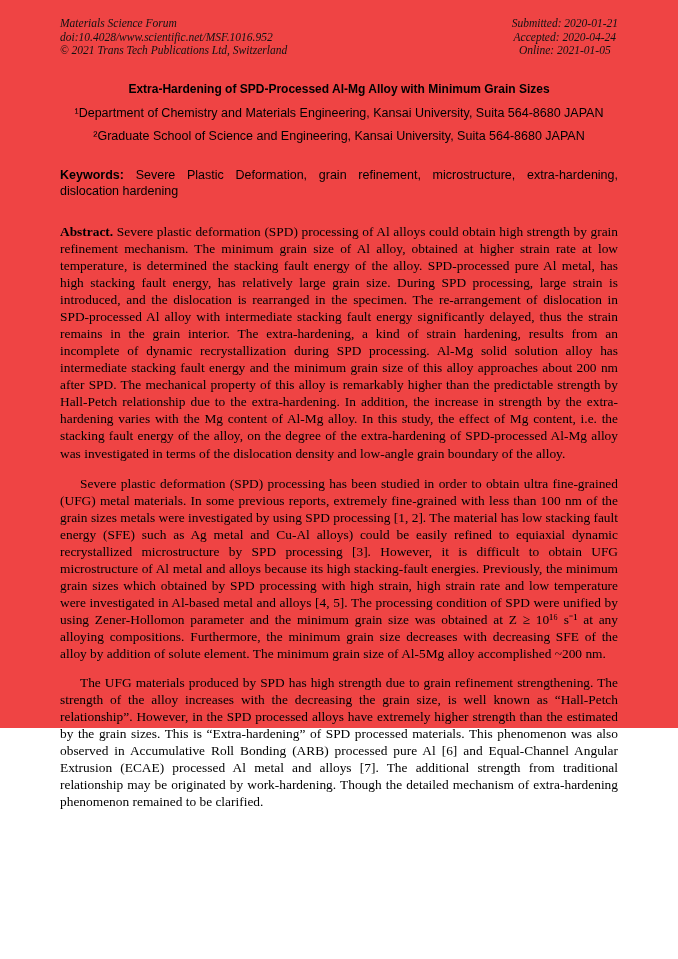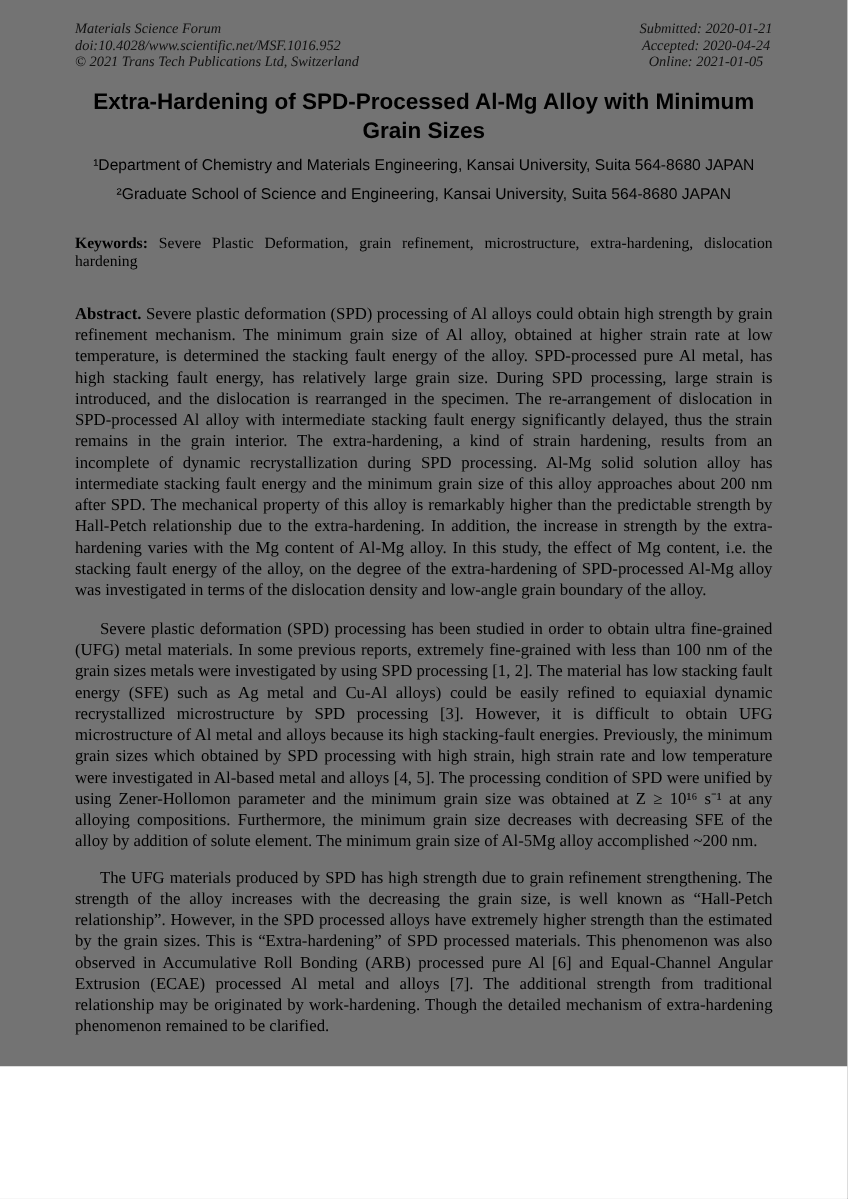--- a/index.html
+++ b/index.html
@@ -8,65 +8,65 @@
     background: #ffffff;
   }
   body {
     width: 678px;
     height: 959px;
     overflow: hidden;
   }
   .page {
     box-sizing: border-box;
     width: 678px;
-    height: 853px;
+    height: 728px;
     padding: 17px 60px 11px 60px;
-    background: #737373;
+    background: #ef4444;
     color: #000000;
   }
   
   .pub-header {
     display: flex;
     justify-content: space-between;
     font-family: "Liberation Serif", "DejaVu Serif", serif;
     font-style: italic;
     font-size: 11.5px;
     line-height: 1.18;
     color: #111;
   }
   .pub-header .right { text-align: center; font-style: italic; }
   
   .title-block {
     font-family: "Liberation Sans", "DejaVu Sans", sans-serif;
     text-align: center;
   }
   .paper-title {
-    margin: 12px auto 0 auto;
+    margin: 24px auto 0 auto;
     max-width: 540px;
-    font-size: 18px;
+    font-size: 12px;
     font-weight: bold;
     line-height: 1.28;
   }
   .authors {
     margin-top: 10px;
     font-size: 14.5px;
     line-height: 1.25;
   }
   .affiliation {
     margin-top: 9px;
     font-size: 12.5px;
   }
   .emails {
     margin-top: 10px;
     font-size: 12px;
   }
   
   .keywords {
     margin-top: 25px;
-    font-family: Liberation Serif, serif;
+    font-family: Liberation Sans, sans-serif;
     font-size: 12.5px;
     line-height: 1.25;
     text-align: justify;
   }
   .keywords .label { font-weight: bold; }
   
   .body-text {
     font-family: Liberation Serif, serif;
     font-size: 13.4px;
     line-height: 1.27;

